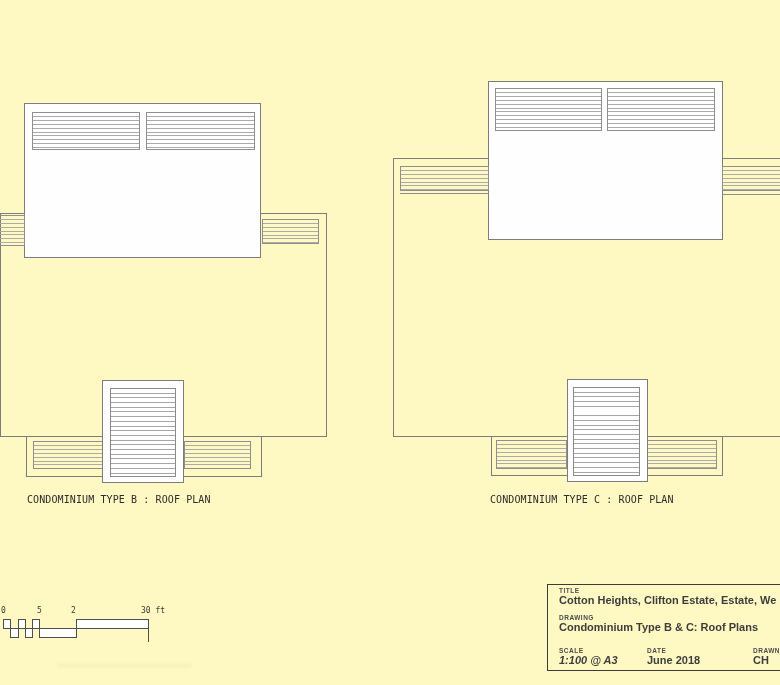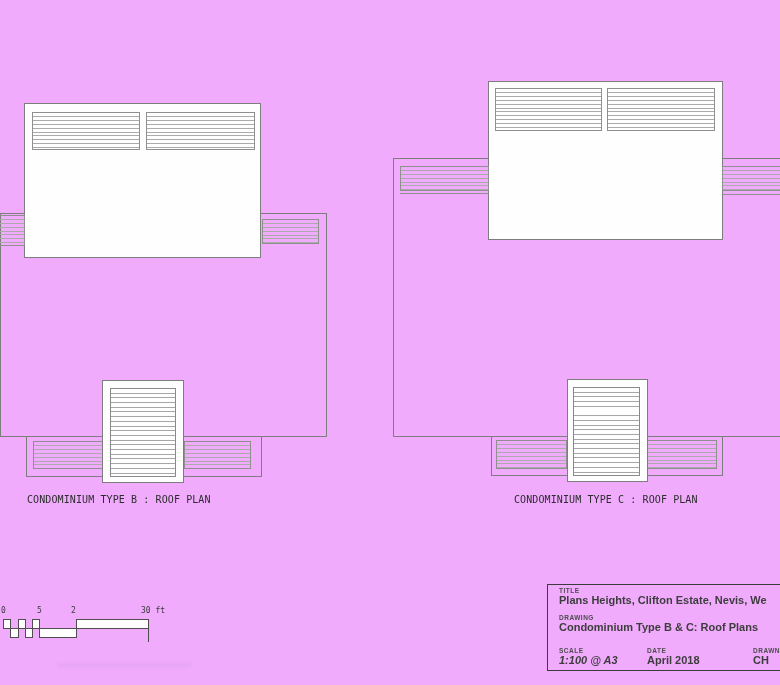--- a/index.html
+++ b/index.html
@@ -1,21 +1,21 @@
 <!DOCTYPE html>
 <html><head>
 <meta charset="utf-8">
 <style>
   html,body{margin:0;padding:0;}
   body{
     width:780px;height:685px;overflow:hidden;
     background:#fefefe;
     font-family:"Liberation Sans", sans-serif;
   }
-  .sheet{position:relative;width:780px;height:685px;background:#f0abfc;}
+  .sheet{position:relative;width:780px;height:685px;background:#fef9c3;}
   .abs{position:absolute;box-sizing:border-box;}
   
   .ln{border:1px solid #7d7d7d;}
   .paper{background:#fefefe;}
   
   .hatch{
     border:1px solid #8f8f8f;
     background:repeating-linear-gradient(to bottom, transparent 0px, transparent 2.9px, #ababab 2.9px, #ababab 3.9px);
   }
   .hatch5{
@@ -75,21 +75,21 @@
     <div class="abs hatch" style="left:647px;top:440px;width:70px;height:29px;"></div>
     <div class="abs ln paper" style="left:567px;top:379px;width:81px;height:103px;"></div>
     <div class="abs hatch5" style="left:573px;top:387px;width:67px;height:89px;"></div>
     <div class="abs ln paper" style="left:488px;top:81px;width:235px;height:159px;"></div>
     <div class="abs hatch" style="left:495px;top:88px;width:107px;height:43px;"></div>
     <div class="abs hatch" style="left:607px;top:88px;width:108px;height:43px;"></div>
     <div class="abs hatch" style="left:400px;top:166px;width:89px;height:25px;"></div>
     <div class="abs sill" style="left:400px;top:193px;width:89px;"></div>
     <div class="abs hatch" style="left:722px;top:166px;width:62px;height:25px;"></div>
     <div class="abs sill" style="left:722px;top:194px;width:60px;"></div>
-    <div class="abs caption" style="left:490px;top:493px;margin-left:24px;">CONDOMINIUM TYPE C : ROOF PLAN</div>
+    <div class="abs caption" style="left:490px;top:493px;">CONDOMINIUM TYPE C : ROOF PLAN</div>
   </div>
 
   <div>
     <span class="abs sb-label" style="left:1px;top:606px;">0</span>
     <span class="abs sb-label" style="left:37px;top:606px;">5</span>
     <span class="abs sb-label" style="left:71px;top:606px;">2</span>
     <span class="abs sb-label" style="left:141px;top:606px;">30 ft</span>
 
     <div class="abs sb-box" style="left:3px;top:619px;width:8px;height:10px;"></div>
     <div class="abs sb-box" style="left:18px;top:619px;width:8px;height:10px;"></div>
@@ -100,28 +100,28 @@
     <div class="abs sb-box" style="left:39px;top:628px;width:38px;height:10px;"></div>
     <div class="abs sb-endtick" style="left:148px;top:619px;height:23px;"></div>
   </div>
 
   <div class="abs smudge" style="left:57px;top:663px;width:135px;height:5px;"></div>
 
   <div>
     <div class="abs tb-border" style="left:547px;top:584px;width:280px;height:87px;"></div>
 
     <div class="abs tb-label" style="left:559px;top:587px;">TITLE</div>
-    <div class="abs tb-value" style="left:559px;top:594px;">Plans Heights, Clifton Estate, Nevis, We</div>
+    <div class="abs tb-value" style="left:559px;top:594px;">Cotton Heights, Clifton Estate, Estate, We</div>
 
     <div class="abs tb-label" style="left:559px;top:614px;">DRAWING</div>
     <div class="abs tb-value" style="left:559px;top:621px;">Condominium Type B &amp; C: Roof Plans</div>
 
     <div class="abs tb-label" style="left:559px;top:647px;">SCALE</div>
     <div class="abs tb-value" style="left:559px;top:654px;font-style:italic;">1:100 @ A3</div>
 
     <div class="abs tb-label" style="left:647px;top:647px;">DATE</div>
-    <div class="abs tb-value" style="left:647px;top:654px;">April 2018</div>
+    <div class="abs tb-value" style="left:647px;top:654px;">June 2018</div>
 
     <div class="abs tb-label" style="left:753px;top:647px;">DRAWN</div>
     <div class="abs tb-value" style="left:753px;top:654px;">CH</div>
   </div>
 
 </div>
 
 </body></html>

